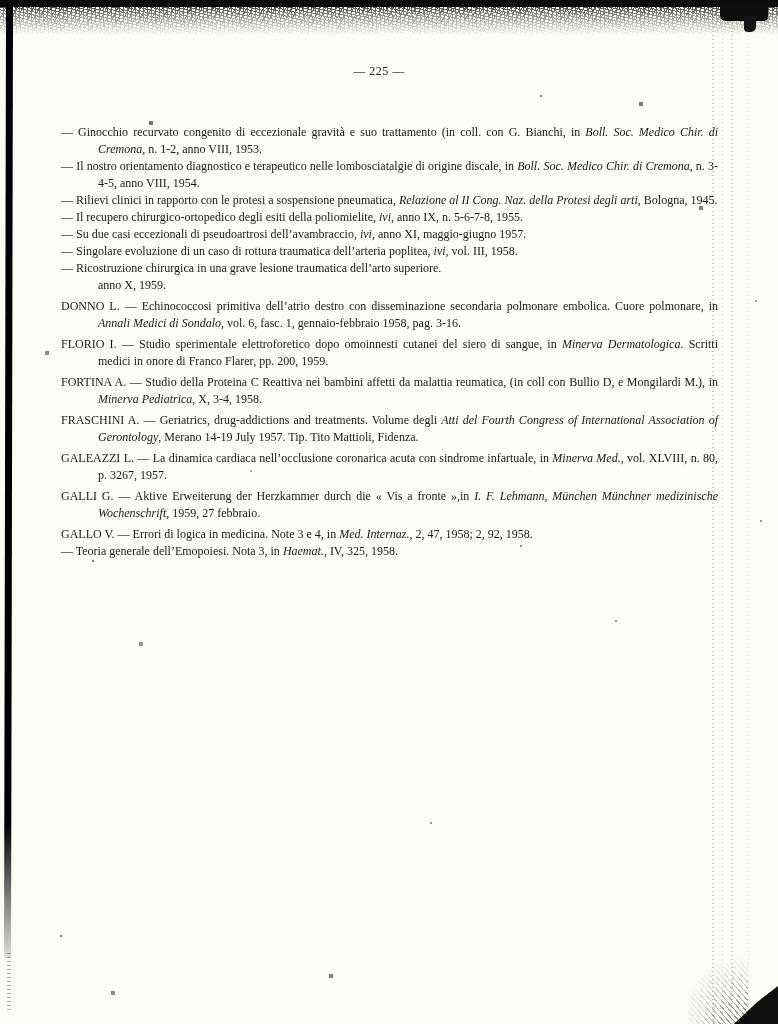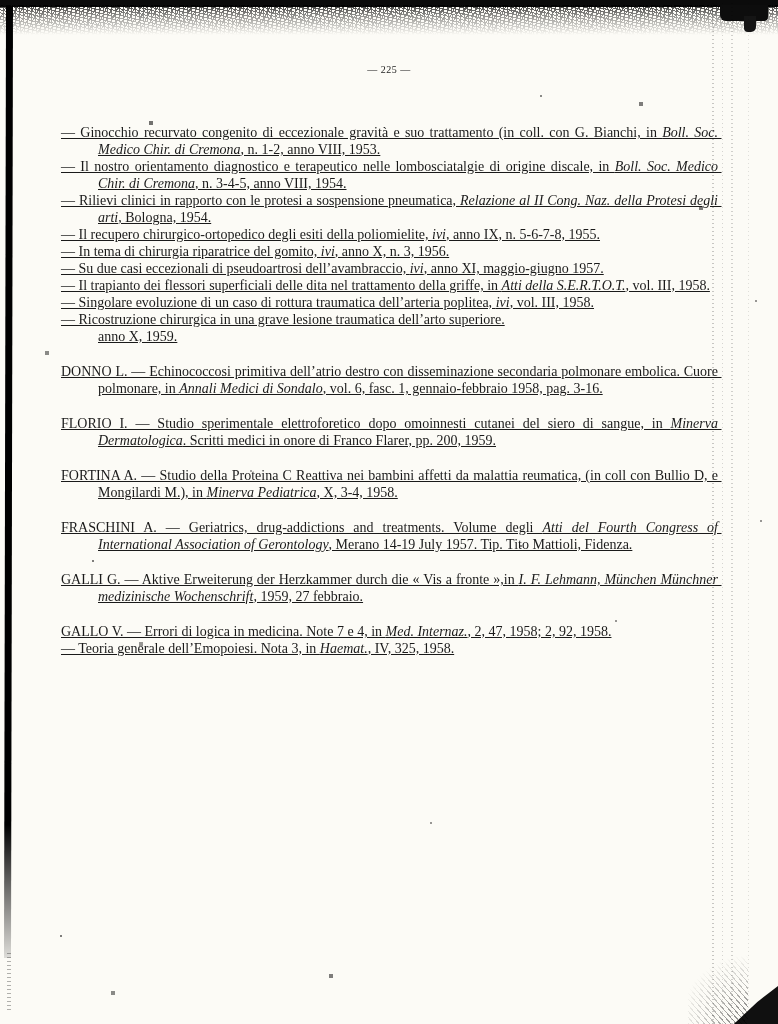--- a/index.html
+++ b/index.html
@@ -2,29 +2,29 @@
 <html><head>
 <meta charset="utf-8">
 <style>
   html,body{margin:0;padding:0;}
   body{
     width:778px;height:1024px;position:relative;overflow:hidden;
     background:#fcfbf6;color:#1a1a1a;
     font-family:"Liberation Serif","DejaVu Serif",serif;
   }
   .page-number{
-    position:absolute;top:64px;left:61px;width:656px;
-    text-align:center;font-size:10px;letter-spacing:.5px;
+    position:absolute;top:64px;left:51px;width:656px;
+    text-align:center;font-size:12px;letter-spacing:.5px;
   }
   .bib{
     position:absolute;top:124px;left:61px;width:657px;
-    font-size:14px;line-height:17px;text-align:justify;text-decoration:underline;
+    font-size:12px;line-height:17px;text-align:justify;
   }
   .bib-group{margin:0;}
-  .bib-group + .bib-group{margin-top:18px;}
+  .bib-group + .bib-group{margin-top:4px;}
   .entry{margin:0;padding-left:37px;text-indent:-37px;white-space:pre-wrap;}
   .entry i{font-style:italic;}
 
   
   .art{position:absolute;pointer-events:none;}
   .top-bar{top:0;left:0;width:778px;height:7px;background:#0b0b0b;}
   .top-noise{
     top:5px;left:0;width:778px;height:30px;opacity:.75;
     background-image:
       repeating-linear-gradient(87deg,#000 0 1px,transparent 1px 4px),
@@ -92,43 +92,42 @@
 <div class="art r-strip4"></div>
 <div class="art br-corner"></div>
 <div class="art br-speckle"></div>
 <div class="art specks"></div>
 
 <div class="page-number">— 225 —</div>
 <div class="bib">
     <div class="bib-group">
       <p class="entry"><span>— Ginocchio recurvato congenito di eccezionale gravità e suo trattamento (in coll. con G. Bianchi, in </span><i>Boll. Soc. Medico Chir. di Cremona</i><span>, n. 1-2, anno VIII, 1953.</span></p>
       <p class="entry"><span>— Il nostro orientamento diagnostico e terapeutico nelle lombosciatalgie di origine discale, in </span><i>Boll. Soc. Medico Chir. di Cremona</i><span>, n. 3-4-5, anno VIII, 1954.</span></p>
-      <p class="entry"><span>— Rilievi clinici in rapporto con le protesi a sospensione pneumatica, </span><i>Relazione al II Cong. Naz. della Protesi degli arti</i><span>, Bologna, 1954.</span></p>
+      <p class="entry"><span>— Rilievi clinici in rapporto con le protesi a sospensione pneumatica, </span><i>Relazione al II Cong. Naz. della Protesi degli arti</i><span>, Bologna, 1945.</span></p>
       <p class="entry"><span>— Il recupero chirurgico-ortopedico degli esiti della poliomielite, </span><i>ivi</i><span>, anno IX, n. 5-6-7-8, 1955.</span></p>
-      <p class="entry"><span>— In tema di chirurgia riparatrice del gomito, </span><i>ivi</i><span>, anno X, n. 3, 1956.</span></p>
       <p class="entry"><span>— Su due casi eccezionali di pseudoartrosi dell’avambraccio, </span><i>ivi</i><span>, anno XI, maggio-giugno 1957.</span></p>
-      <p class="entry"><span>— Il trapianto dei flessori superficiali delle dita nel trattamento della griffe, in </span><i>Atti della S.E.R.T.O.T.</i><span>, vol. III, 1958.</span></p>
       <p class="entry"><span>— Singolare evoluzione di un caso di rottura traumatica dell’arteria poplitea, </span><i>ivi</i><span>, vol. III, 1958.</span></p>
       <p class="entry"><span>— Ricostruzione chirurgica in una grave lesione traumatica dell’arto superiore.
 anno X, 1959.</span></p>
     </div>
     <div class="bib-group">
       <p class="entry"><span>DONNO L. — Echinococcosi primitiva dell’atrio destro con disseminazione secondaria polmonare embolica. Cuore polmonare, in </span><i>Annali Medici di Sondalo</i><span>, vol. 6, fasc. 1, gennaio-febbraio 1958, pag. 3-16.</span></p>
     </div>
     <div class="bib-group">
       <p class="entry"><span>FLORIO I. — Studio sperimentale elettroforetico dopo omoinnesti cutanei del siero di sangue, in </span><i>Minerva Dermatologica</i><span>. Scritti medici in onore di Franco Flarer, pp. 200, 1959.</span></p>
     </div>
     <div class="bib-group">
       <p class="entry"><span>FORTINA A. — Studio della Proteina C Reattiva nei bambini affetti da malattia reumatica, (in coll con Bullio D, e Mongilardi M.), in </span><i>Minerva Pediatrica</i><span>, X, 3-4, 1958.</span></p>
     </div>
     <div class="bib-group">
       <p class="entry"><span>FRASCHINI A. — Geriatrics, drug-addictions and treatments. Volume degli </span><i>Atti del Fourth Congress of International Association of Gerontology</i><span>, Merano 14-19 July 1957. Tip. Tito Mattioli, Fidenza.</span></p>
     </div>
     <div class="bib-group">
+      <p class="entry"><span>GALEAZZI L. — La dinamica cardiaca nell’occlusione coronarica acuta con sindrome infartuale, in </span><i>Minerva Med.</i><span>, vol. XLVIII, n. 80, p. 3267, 1957.</span></p>
     </div>
     <div class="bib-group">
       <p class="entry"><span>GALLI G. — Aktive Erweiterung der Herzkammer durch die « Vis a fronte »,in </span><i>I. F. Lehmann, München Münchner medizinische Wochenschrift</i><span>, 1959, 27 febbraio.</span></p>
     </div>
     <div class="bib-group">
-      <p class="entry"><span>GALLO V. — Errori di logica in medicina. Note 7 e 4, in </span><i>Med. Internaz.</i><span>, 2, 47, 1958; 2, 92, 1958.</span></p>
+      <p class="entry"><span>GALLO V. — Errori di logica in medicina. Note 3 e 4, in </span><i>Med. Internaz.</i><span>, 2, 47, 1958; 2, 92, 1958.</span></p>
       <p class="entry"><span>— Teoria generale dell’Emopoiesi. Nota 3, in </span><i>Haemat.</i><span>, IV, 325, 1958.</span></p>
     </div>
   </div>
 
 </body></html>

